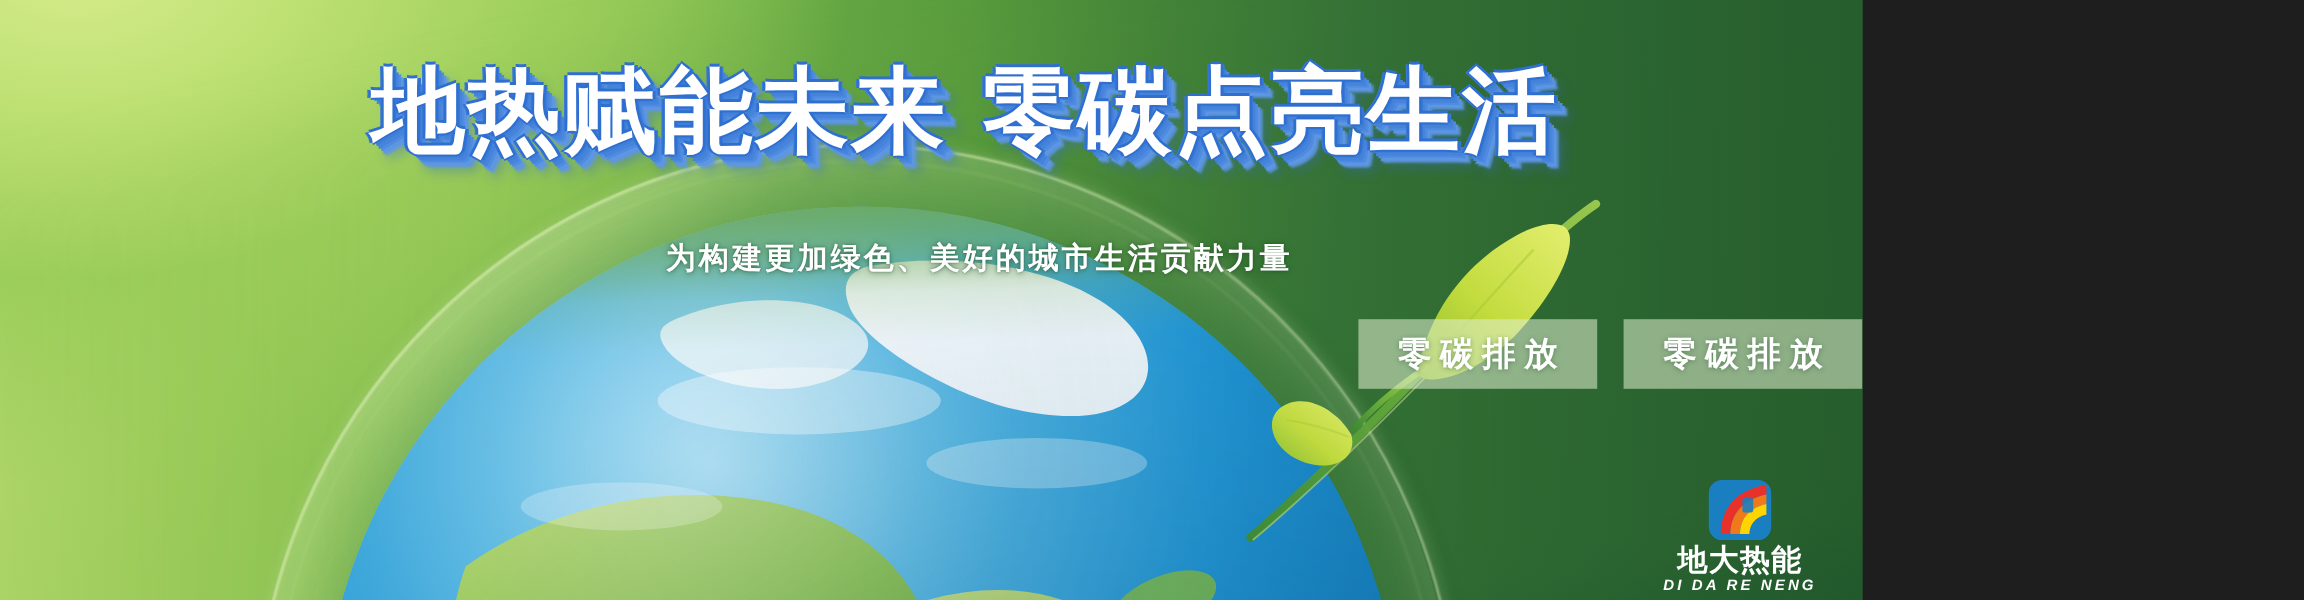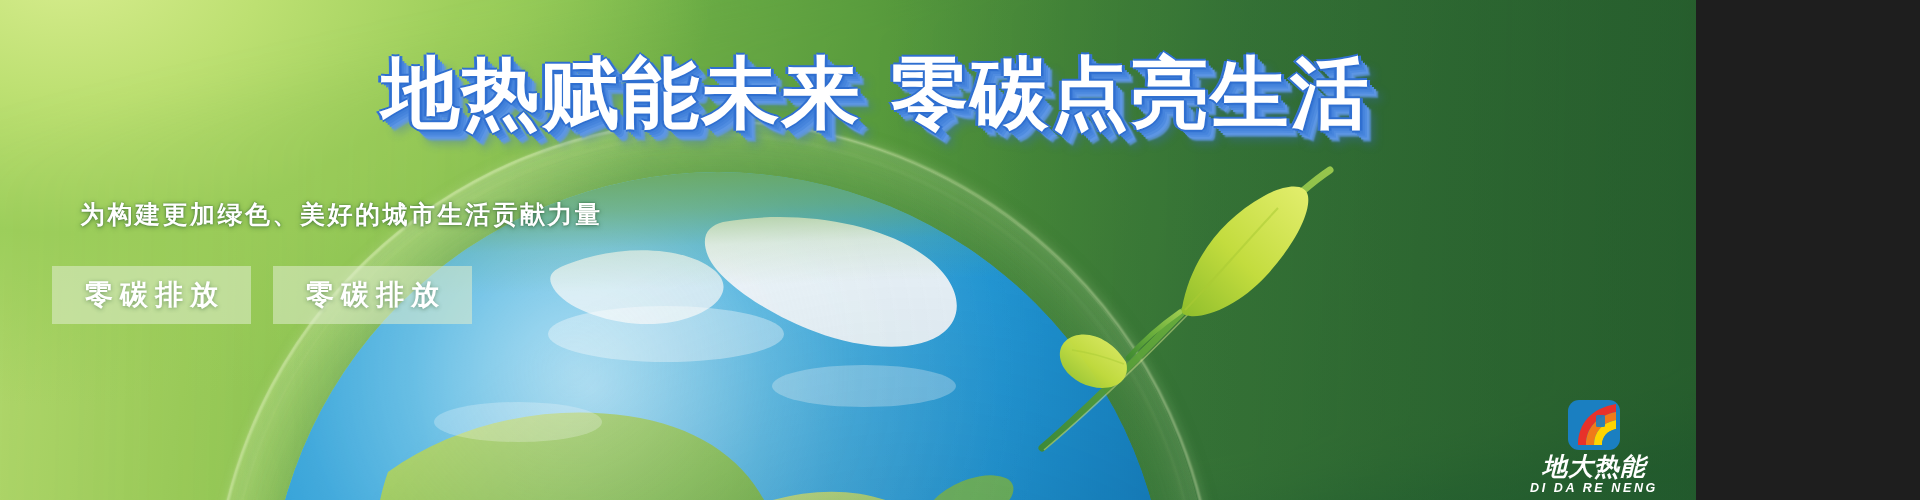--- a/index.html
+++ b/index.html
@@ -2,21 +2,21 @@
 <html><head>
 <meta charset="utf-8">
 <style>
   html, body {
     margin: 0;
     padding: 0;
     background: #1e1e1e;
   }
   #banner {
     position: relative;
-    width: 1696px;
+    width: 1552px;
     height: 500px;
     overflow: hidden;
     font-family: "Liberation Sans", "DejaVu Sans", sans-serif;
     background: #2a6b33;
   }
 
   
   .bg-base {
     position: absolute;
     inset: 0;
@@ -158,37 +158,37 @@
       3px 3px 0 #3f7fd8, 5px 5px 0 #4684dc, 7px 7px 0 #4f8ce0,
       9px 9px 1px #5d96e4, 11px 11px 2px rgba(95,150,228,0.85),
       14px 14px 10px rgba(55,105,190,0.45);
     padding-left: 56px;
   }
   .subtitle {
     position: absolute;
     left: 0;
     right: 0;
     top: 198px;
-    text-align: left;
+    text-align: center;
     font-size: 25px;
     font-weight: bold;
     letter-spacing: 2.5px;
     color: #ffffff;
     white-space: nowrap;
     font-family: "DejaVu Sans", "Liberation Sans", sans-serif;
     text-shadow: 0 1px 5px rgba(20,70,30,0.5), 0 0 2px rgba(30,80,40,0.6);
     padding-left: 80px;
   }
   .badges {
     position: absolute;
     left: 0;
     right: 0;
     top: 266px;
     display: flex;
-    justify-content: flex-start;
+    justify-content: flex-end;
     gap: 22px;
     padding-left: 52px;
   }
   .badge {
     background: rgba(223,237,205,0.56);
     color: #ffffff;
     font-size: 28px;
     font-weight: bold;
     letter-spacing: 7px;
     padding: 13px 26px 13px 33px;
@@ -213,21 +213,20 @@
   }
   .logo-mark { width: 56px; height: 52px; display: block; }
   .logo-cn {
     font-size: 25px;
     font-weight: bold;
     color: #ffffff;
     letter-spacing: 1px;
     line-height: 1;
     font-family: "DejaVu Sans", "Liberation Sans", sans-serif;
     white-space: nowrap;
-    font-style: italic;
   }
   .logo-en {
     font-size: 12.5px;
     font-weight: bold;
     font-style: italic;
     color: #ffffff;
     letter-spacing: 2.6px;
     line-height: 1;
     white-space: nowrap;
     font-family: "Liberation Sans", sans-serif;

